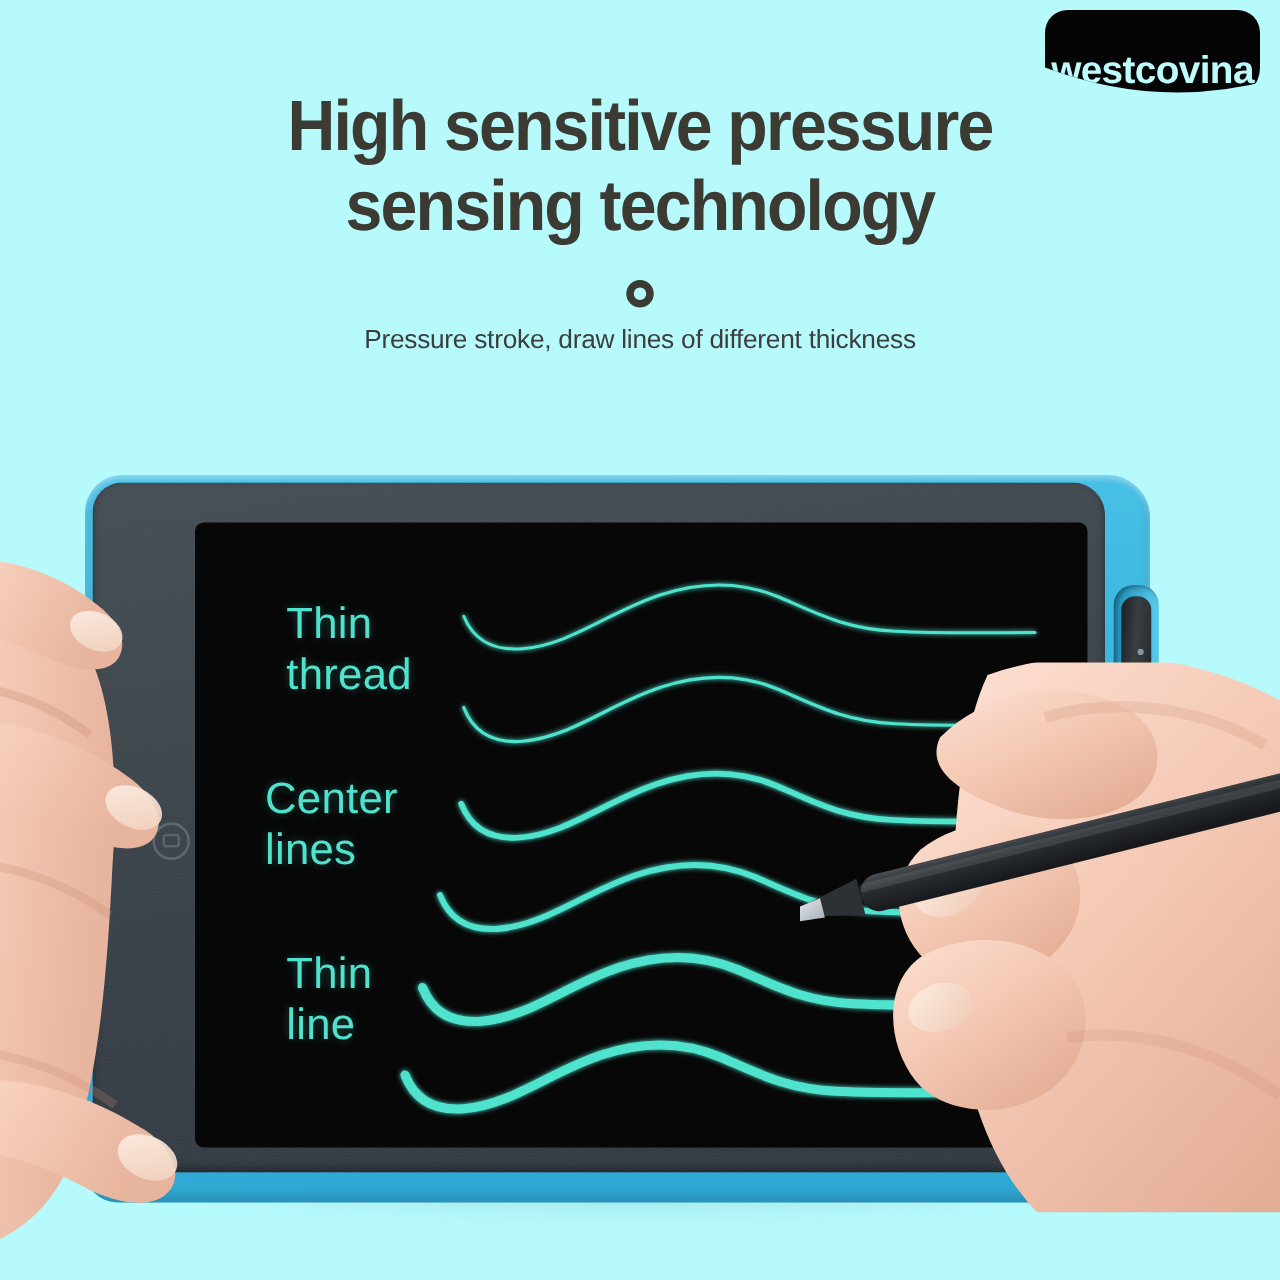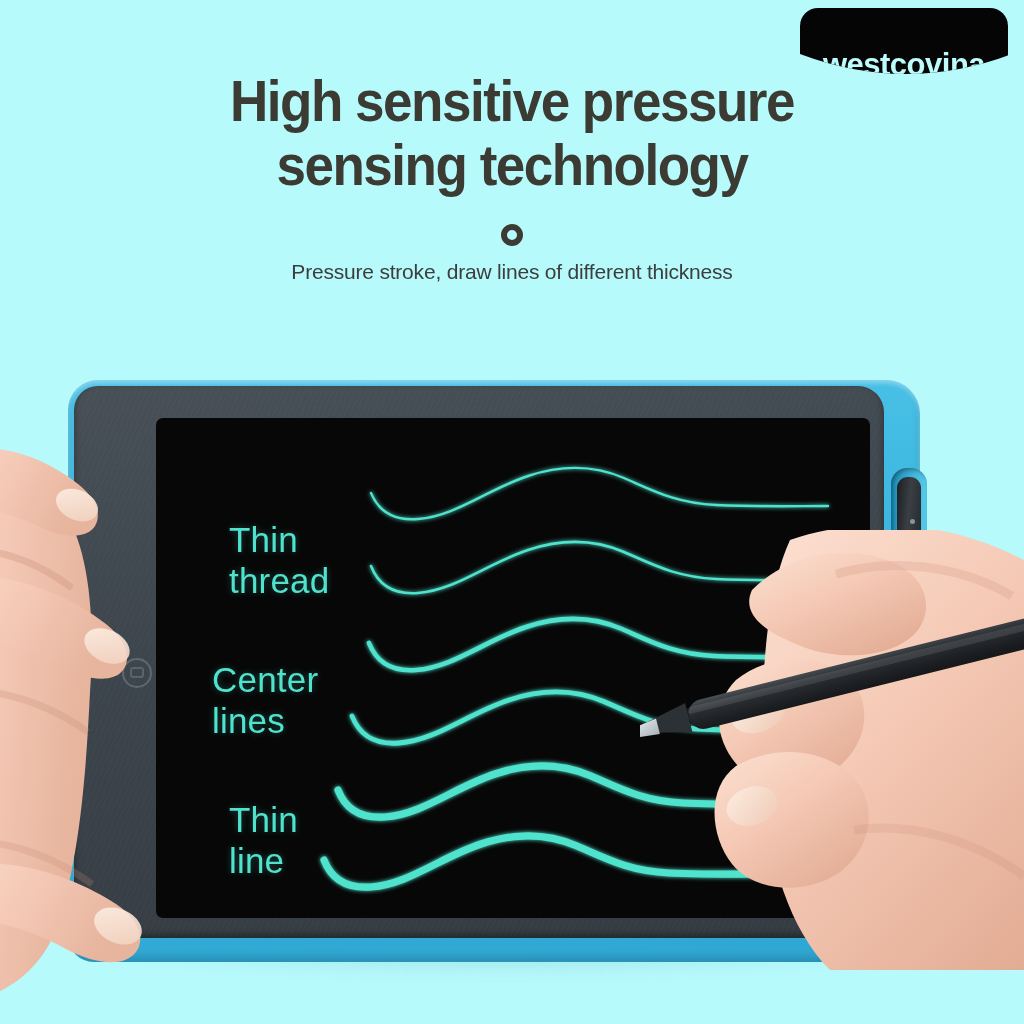--- a/index.html
+++ b/index.html
@@ -20,28 +20,28 @@
     height: 1024px;
     background: #b6fafc;
     overflow: hidden;
   }
 
   
   .brand-badge {
     position: absolute;
     top: 8px;
     right: 16px;
-    width: 208px;
+    width: 172px;
     height: 72px;
     background: #050505;
     border-radius: 18px 18px 26px 26px;
     -webkit-clip-path: path("M0,0 L212,0 L212,46 Q106,86 0,46 Z");
     clip-path: path("M0,0 L212,0 L212,46 Q106,86 0,46 Z");
     display: flex;
-    align-items: flex-end;
+    align-items: center;
     justify-content: center;
     padding-top: 22px;
     box-sizing: border-box;
   }
   .brand-badge-text {
     color: #bdfbfd;
     font-size: 31px;
     font-weight: 700;
     letter-spacing: -0.5px;
     line-height: 1;
@@ -200,21 +200,20 @@
 
   .screen-label {
     position: absolute;
     color: #4fe3ce;
     font-size: 35px;
     line-height: 1.18;
     font-weight: 400;
     letter-spacing: 0.2px;
     text-shadow: 0 0 7px rgba(79,227,206,0.32);
     white-space: pre-line;
-    margin-top: 41px;
   }
   .label-thin-thread { left: 73px; top: 60px; }
   .label-center-line { left: 56px; top: 200px; }
   .label-thin-line   { left: 73px; top: 340px; }
 
   
   .left-hand {
     position: absolute;
     left: -40px;
     top: 392px;

